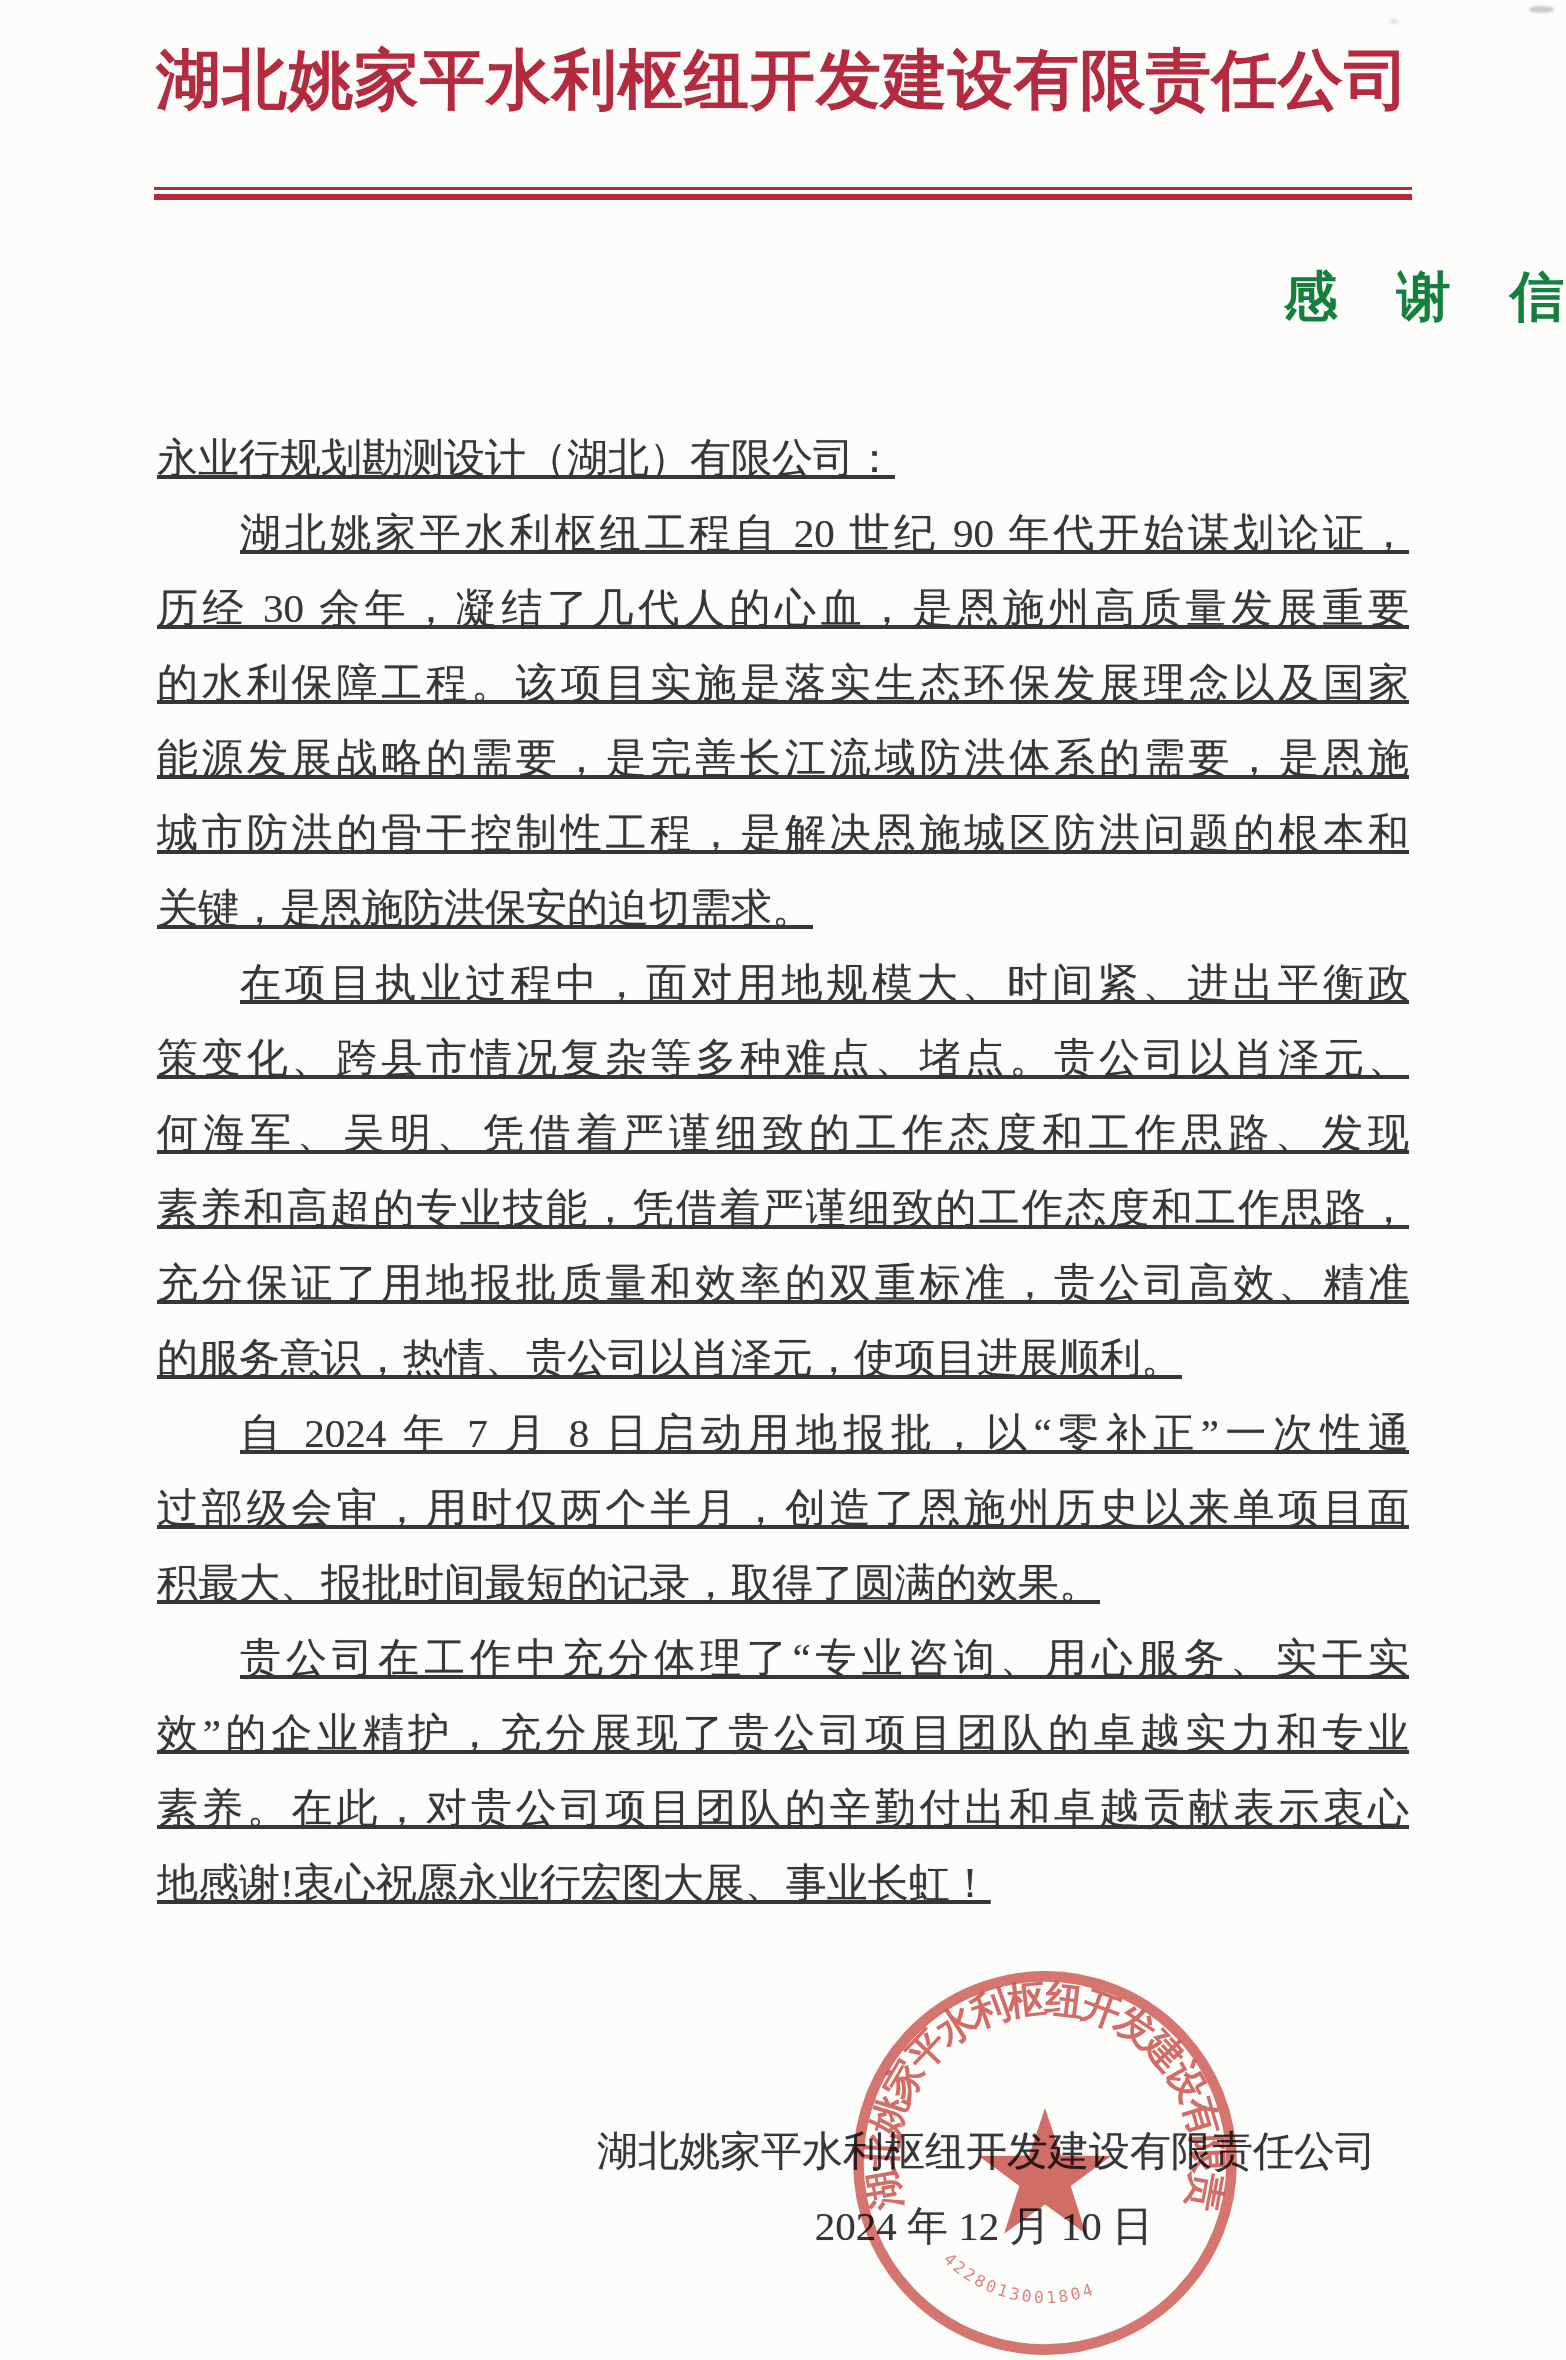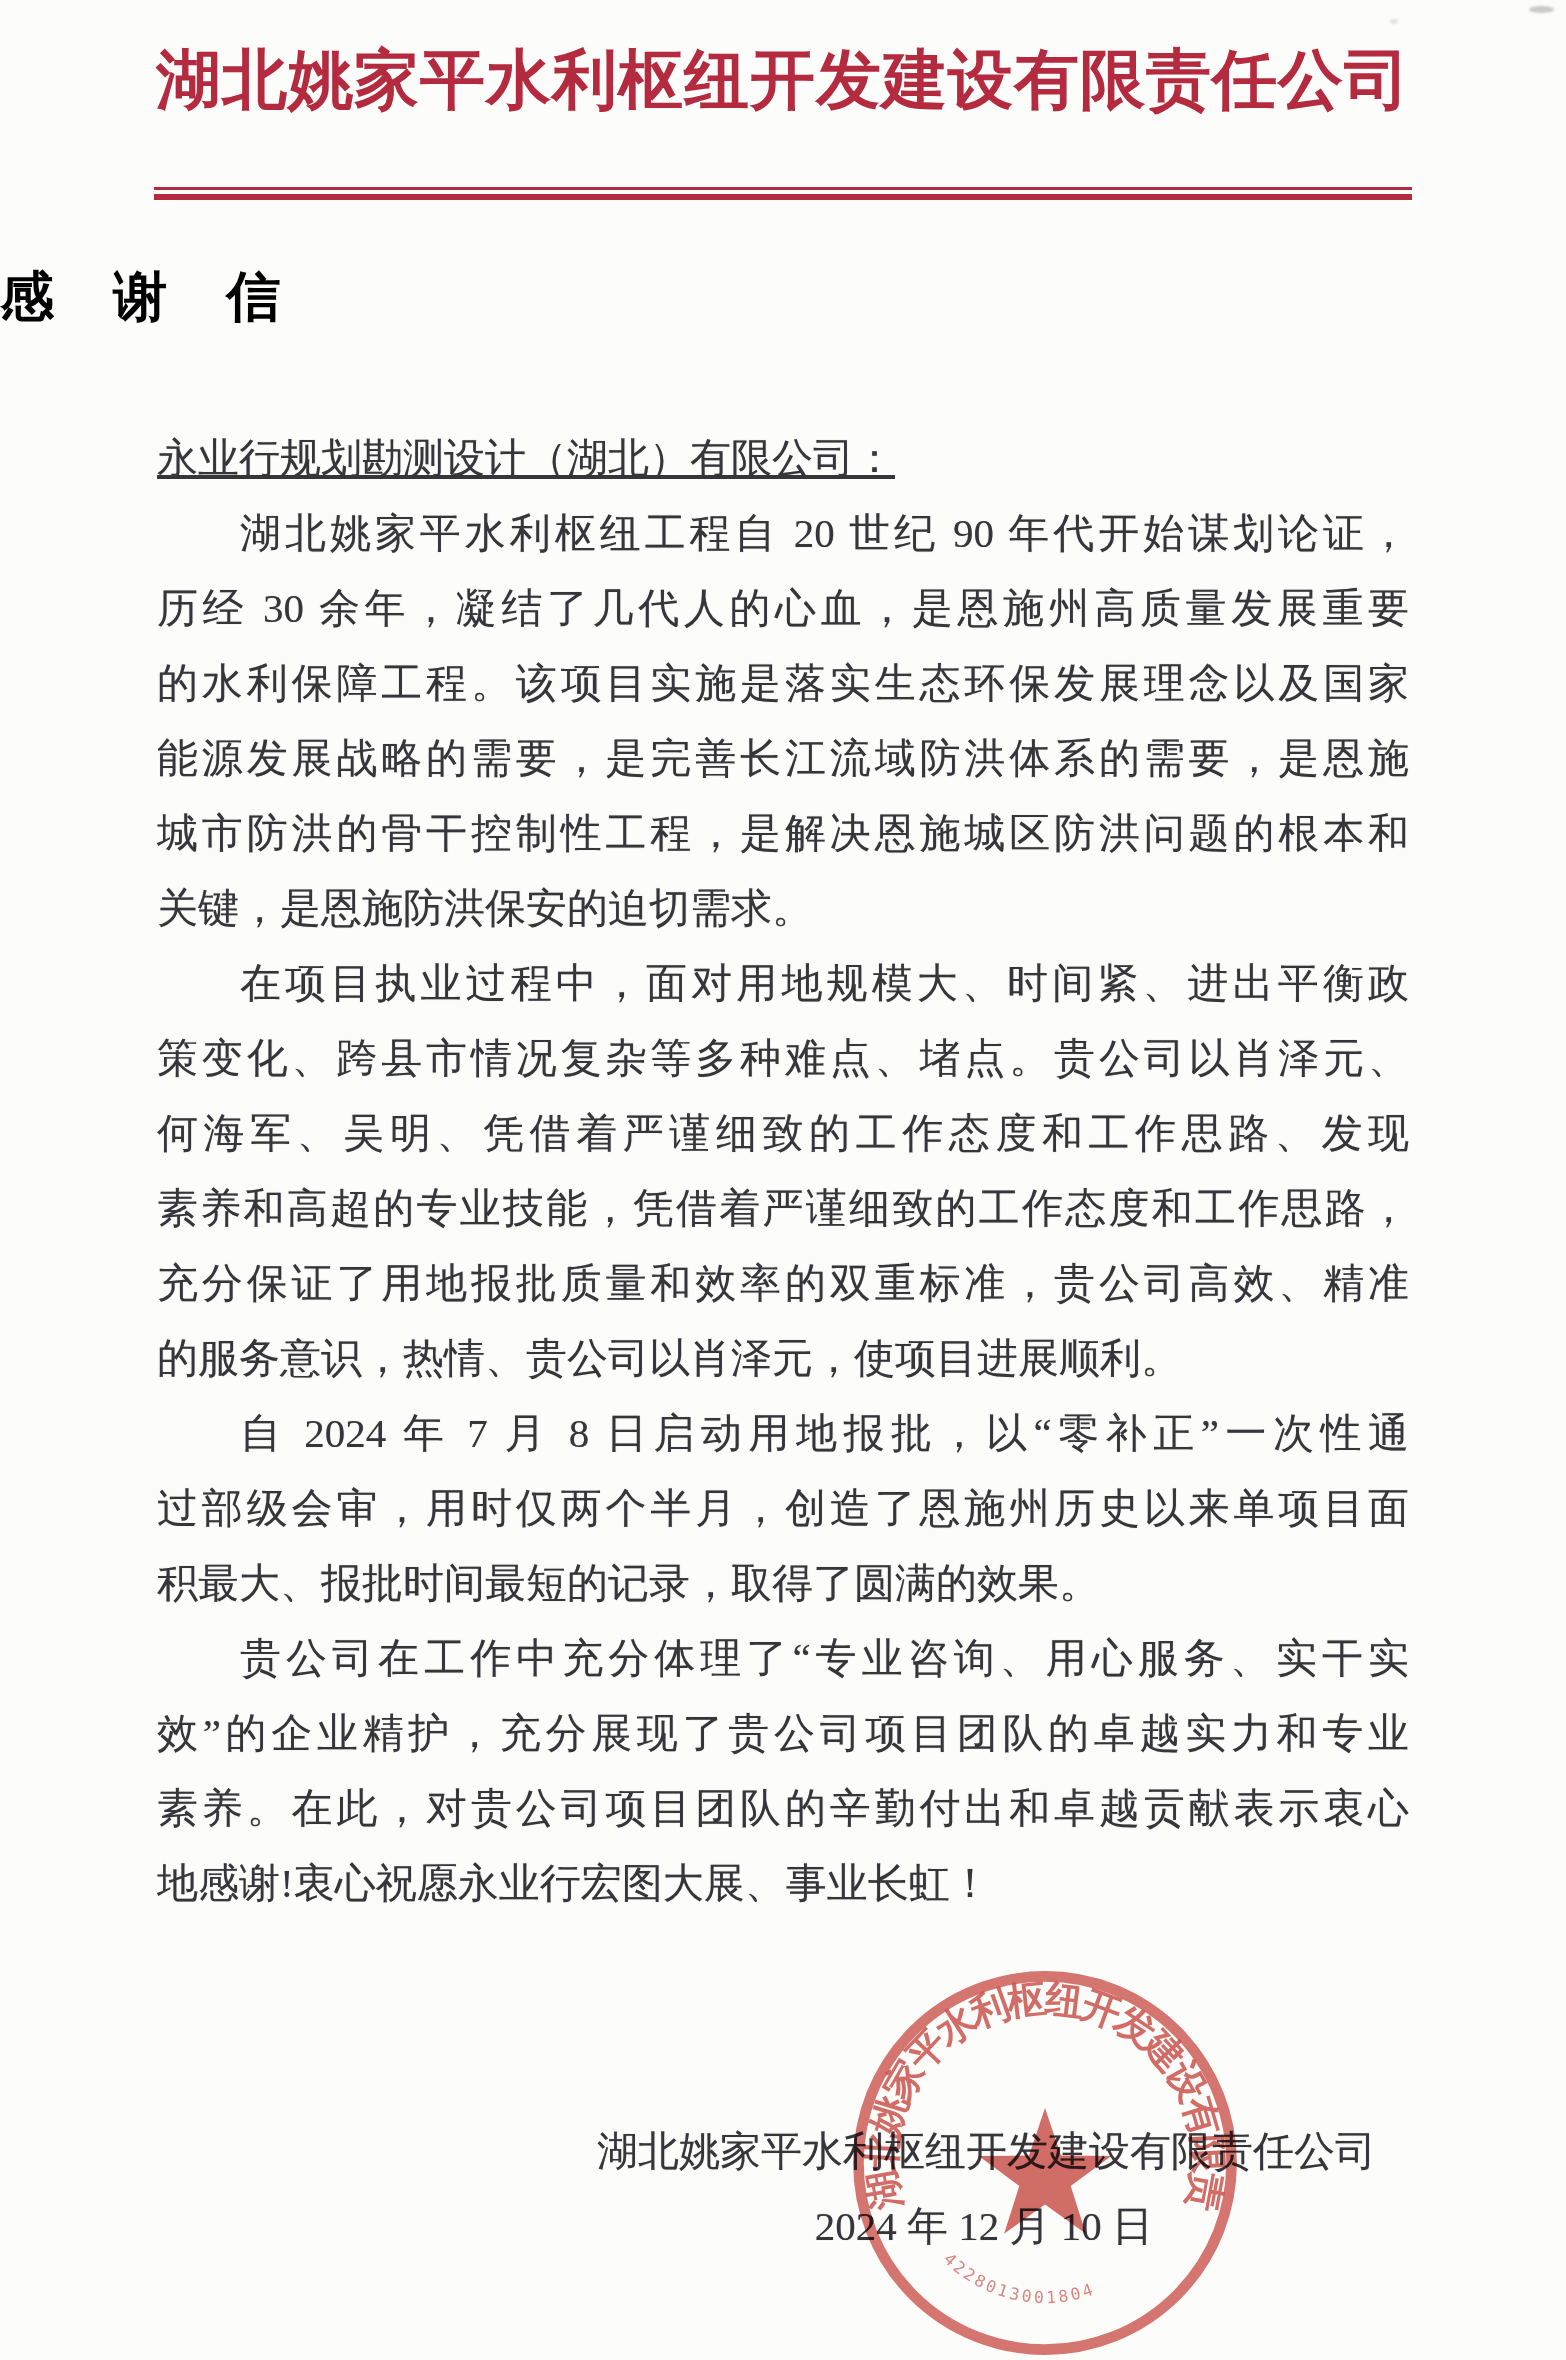--- a/index.html
+++ b/index.html
@@ -23,38 +23,38 @@
   }
   .header-rule{
     margin:50px 154px 0 154px;
     height:3.9px;
     border-top:3.9px solid var(--accent,#b42b40);
     border-bottom:6.8px solid var(--accent,#b42b40);
   }
 
   
   .letter-title{
-    margin-top:62px;text-align:left;
+    margin-top:62px;text-align:right;
     font-size:54px;font-weight:700;line-height:70px;
-    color:#000000;word-spacing:42px;letter-spacing:1.9px;
+    color:#15803d;word-spacing:42px;letter-spacing:1.9px;
   }
 
   
   .salutation{
     margin:89px 157px 0 157px;
     font-size:41px;line-height:75px;
     text-shadow:0 0 1px rgba(40,40,45,.35);
     text-decoration:underline;
   }
   .letter-body{
     margin:0 157px;
     font-size:41px;line-height:75px;
     text-shadow:0 0 1px rgba(40,40,45,.35);
   }
-  .line{min-height:75px;}
+  .line{min-height:75px;text-decoration:underline;}
   .line.indent{text-indent:83px;}
   .line.j{text-align:justify;text-align-last:justify;}
 
   
   .sign-block{margin-top:193px;font-size:41px;line-height:75px;
     text-shadow:0 0 1px rgba(40,40,45,.35);}
   .signature{text-align:right;padding-right:190px;white-space:nowrap;}
   .sign-date{text-align:right;padding-right:413px;white-space:nowrap;margin-left:48px;}
 
   

